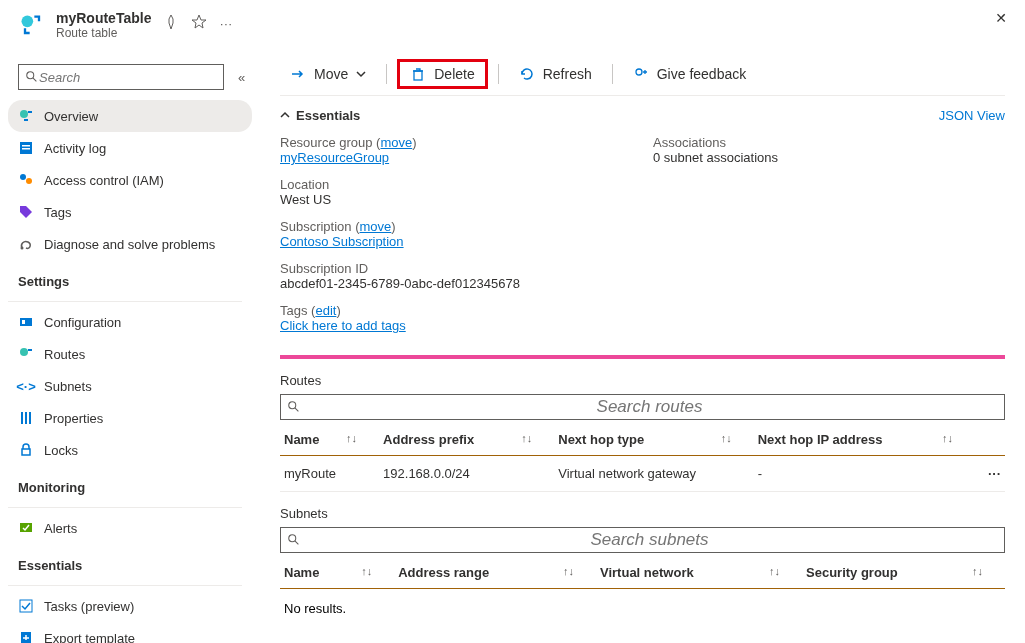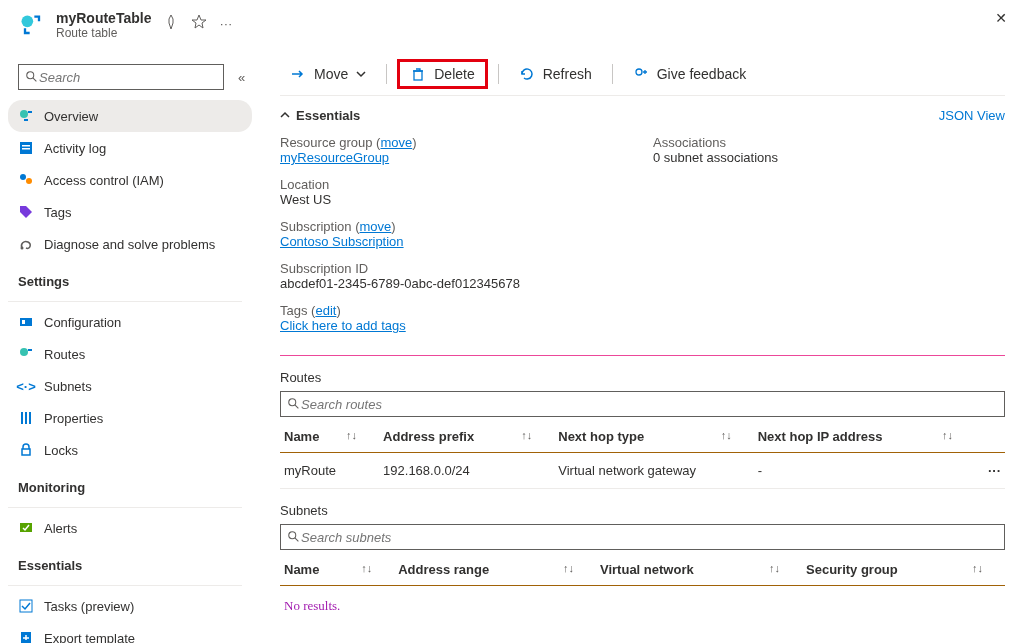--- a/index.html
+++ b/index.html
@@ -23,36 +23,36 @@
 
   .content { flex: 1; padding: 0 20px 20px 20px; }
   .toolbar { display: flex; align-items: center; height: 44px; gap: 4px; border-bottom: 1px solid #edebe9; }
   .tool-btn { display: flex; align-items: center; gap: 8px; padding: 4px 10px; cursor: pointer; font-size: 14px; }
   .tool-btn.highlight { border: 3px solid #e3000f; }
   .tool-sep { width: 1px; height: 20px; background: #c8c6c4; margin: 0 6px; }
 
   .essentials-head { display: flex; align-items: center; padding: 12px 0 12px 0; }
   .essentials-head .chev { margin-right: 6px; }
   .essentials-head .json { margin-left: auto; color: #0078d4; cursor: pointer; }
-  .ess-grid { display: flex; gap: 21px; border-bottom: 1px solid #ec4899; padding-bottom: 10px; }
+  .ess-grid { display: flex; gap: 21px; border-bottom: 4px solid #ec4899; padding-bottom: 10px; }
   .ess-col { flex: 1; }
   .ess-row { margin-bottom: 12px; }
   .ess-label { color: #605e5c; }
   .ess-val { }
   .link { color: #0078d4; text-decoration: underline; cursor: pointer; }
 
   .section-title { padding: 14px 0 6px 0; }
   .section-search { display: flex; align-items: center; border: 1px solid #605e5c; height: 26px; padding: 0 6px; margin-bottom: 4px; }
-  .section-search input { border: none; outline: none; flex: 1; font-size: 13px; font-style: italic; color: #6d28d9; background: transparent; }
+  .section-search input { border: none; outline: none; flex: 1; font-size: 17px; font-style: italic; color: #6d28d9; background: transparent; text-align: center; }
   table { width: 100%; border-collapse: collapse; }
   th { text-align: left; font-weight: 600; padding: 8px 4px; border-bottom: 1px solid #a16207; }
   td { padding: 10px 4px; border-bottom: 1px solid #edebe9; }
   .sort-ic { float: right; color: #605e5c; font-size: 11px; margin-right: 18px; }
   .more-dots { font-weight: bold; cursor: pointer; text-align: right; }
-  .no-res { padding: 12px 4px; color: #a21caf; font-family: Liberation Serif, serif; }
+  .no-res { padding: 12px 4px; color: #000000; }
 </style>
 </head>
 <body>
 
 <div class="header">
   <div class="header-icon">
     <svg viewBox="0 0 24 24" width="28" height="28">
         <circle cx="8" cy="8" r="5" fill="#32c8db"></circle>
         <path d="M14 4 L18 4 L18 8" stroke="#0078d4" stroke-width="2" fill="none"></path>
         <path d="M10 18 L6 18 L6 14" stroke="#0078d4" stroke-width="2" fill="none"></path>

